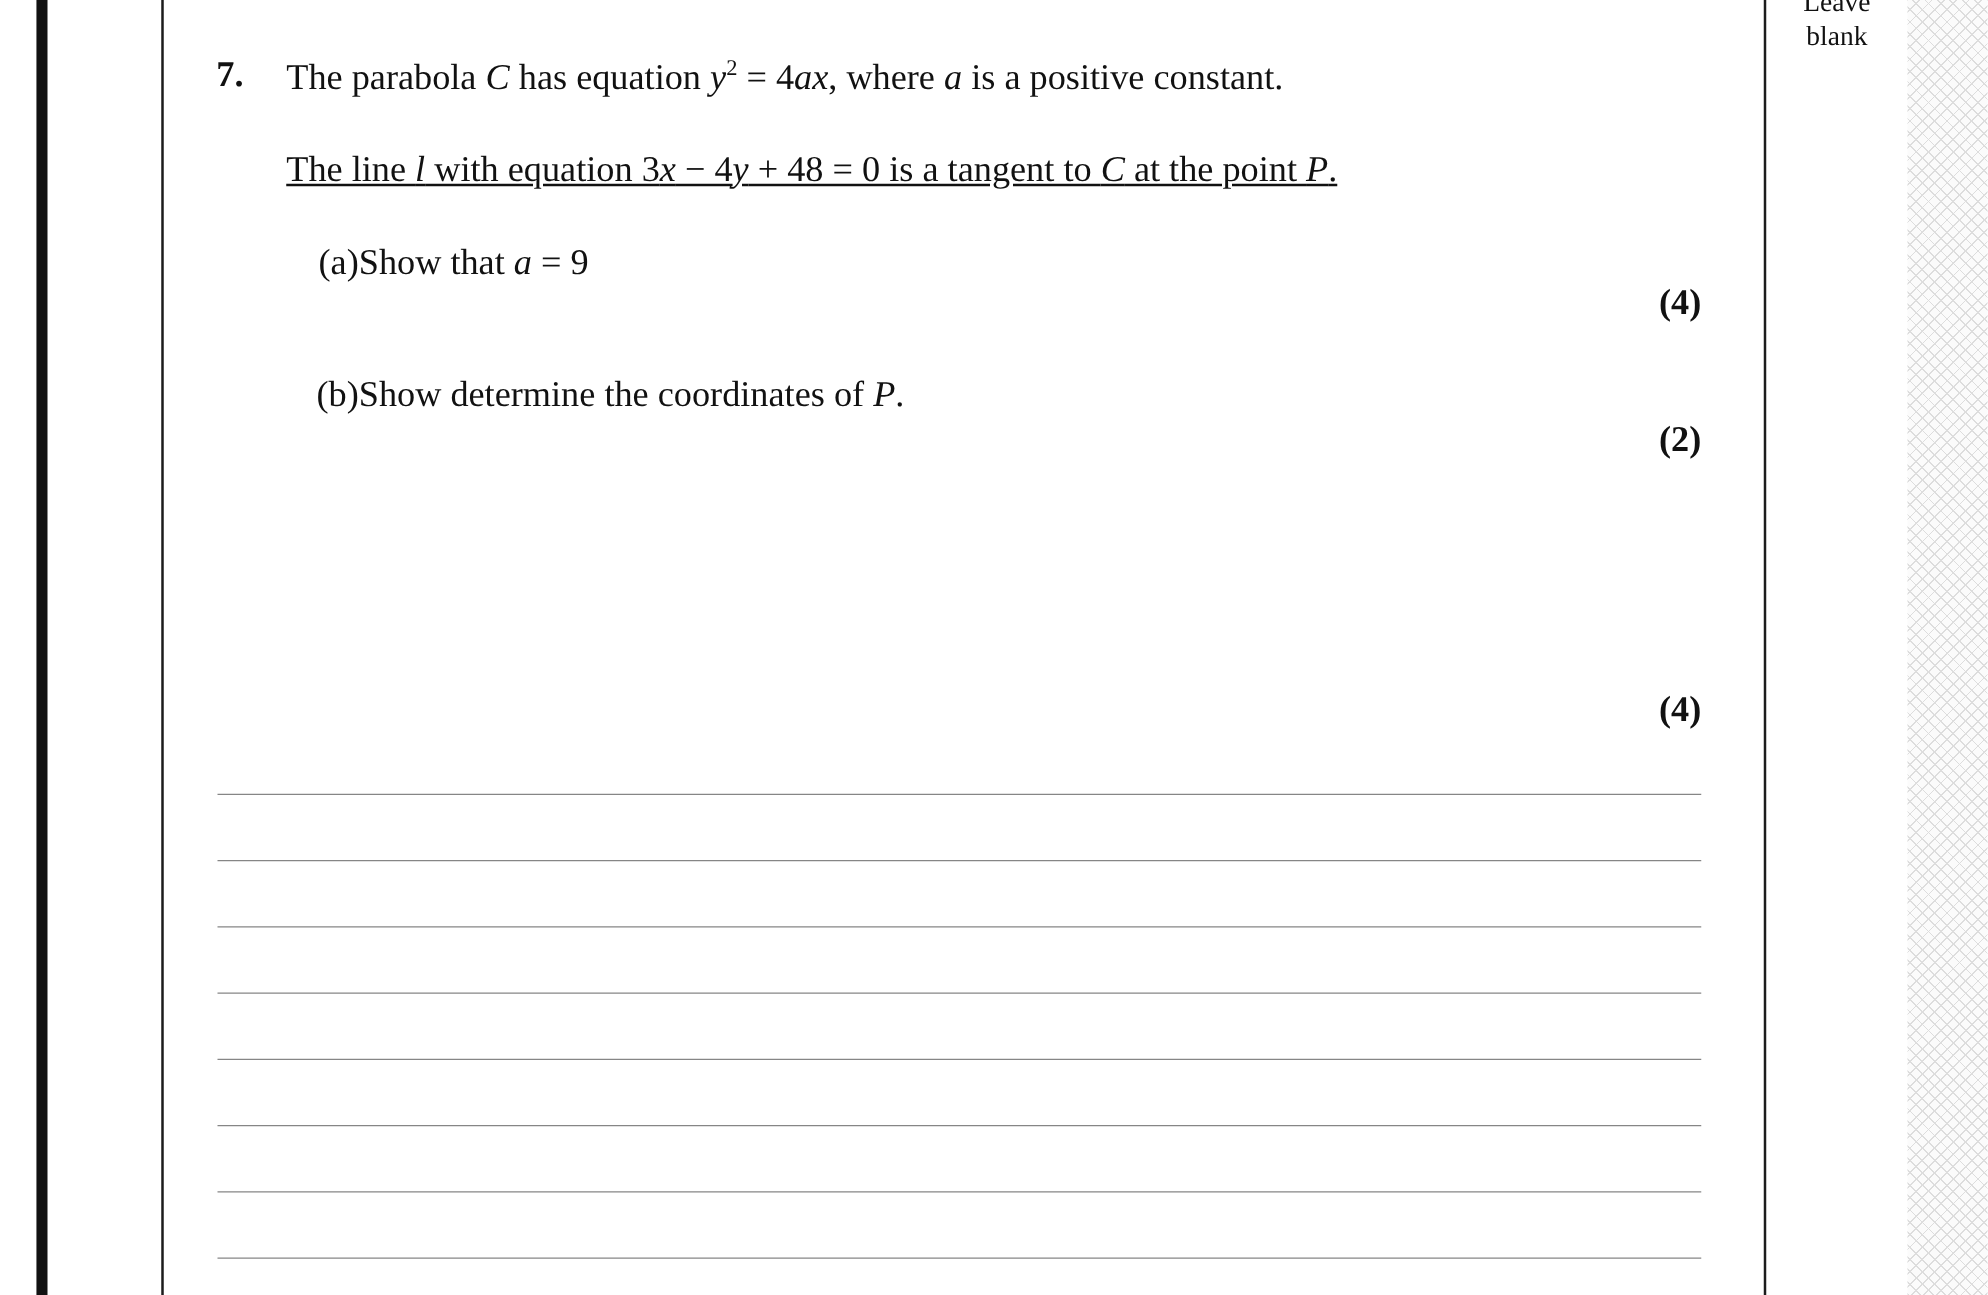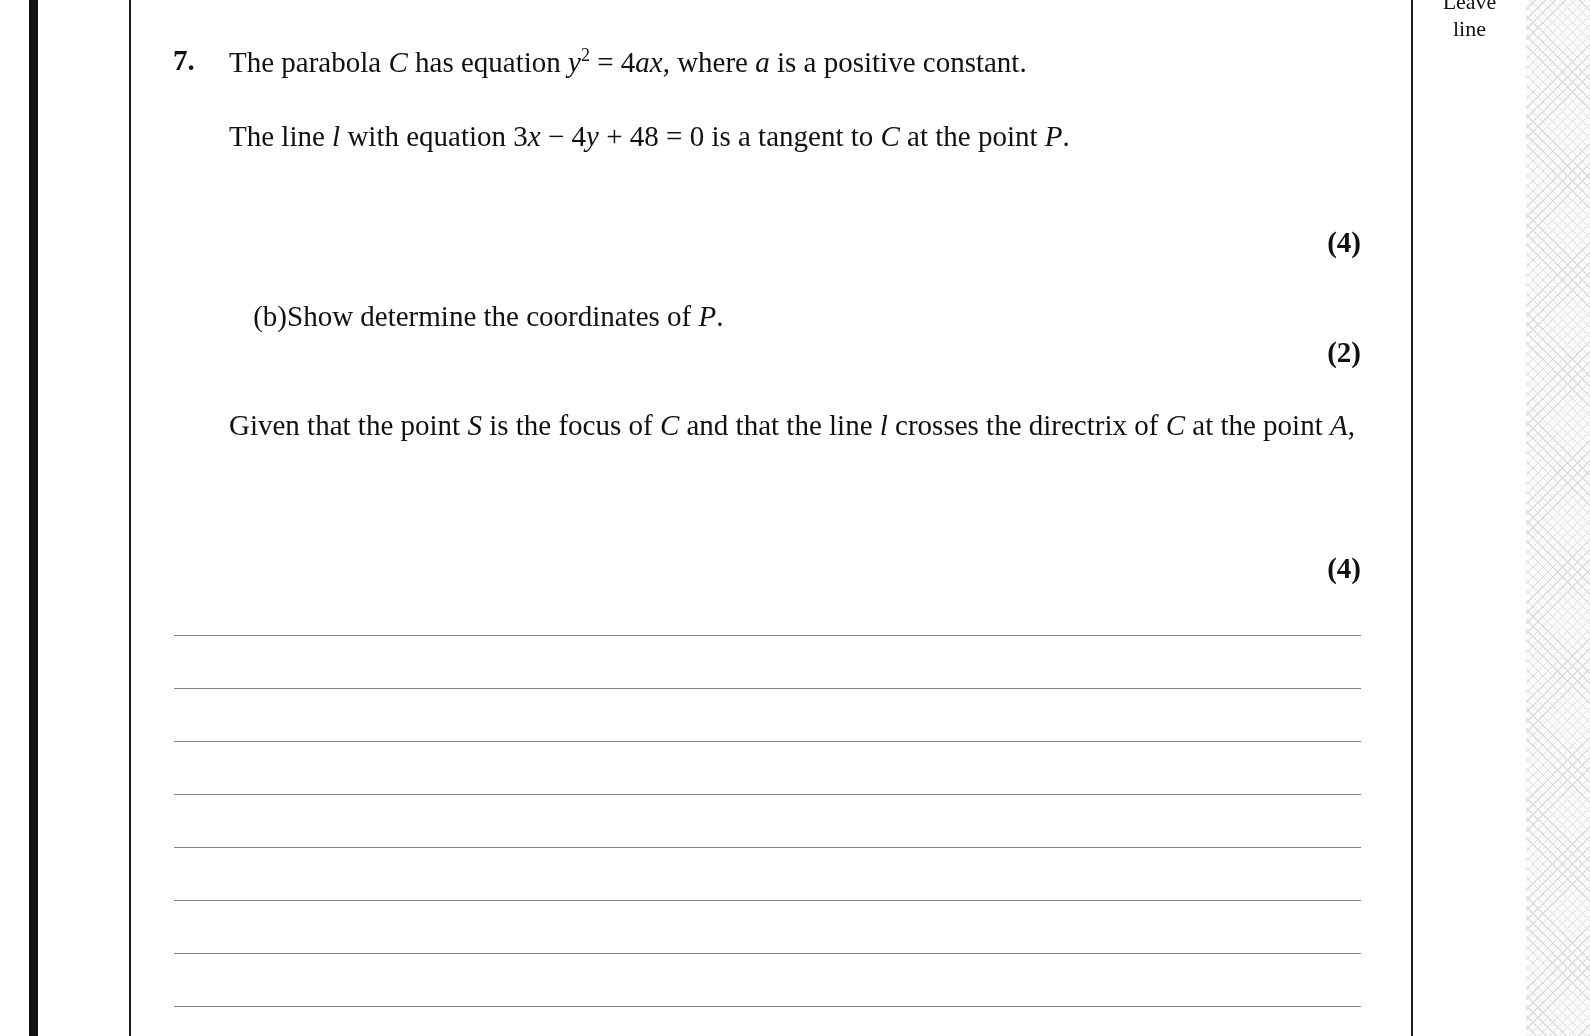--- a/index.html
+++ b/index.html
@@ -62,21 +62,21 @@
   }
   .textline {
     position: absolute;
     left: 200px;
     font-size: 29px;
     line-height: 36px;
     white-space: nowrap;
     text-align: right;
   }
   .pos-intro { top: 44px; }
-  .pos-line2 { top: 118px; }
+  .pos-line2 { top: 118px; text-decoration: underline; }
   .pos-a { top: 192px; }
   .pos-b { top: 298px; }
   .pos-c { top: 518px; }
   .para {
     position: absolute;
     left: 200px; top: 406px;
     width: 1140px;
     font-size: 29px;
     line-height: 39px;
     white-space: normal;
@@ -117,42 +117,44 @@
 <body>
 
 <div class="page">
 
   <div class="left-strip"></div>
   <div class="left-rule"></div>
   <div class="right-rule"></div>
 
   <div class="leave-blank">
     <div>Leave</div>
-    <div>line</div>
+    <div>blank</div>
   </div>
 
   <div class="hatch">
     
     
   </div>
 
   <div class="qnum">7.</div>
 
   <div class="textline pos-intro"><span>The parabola </span><span class="it">C</span><span> has equation </span><span class="it">y</span><span class="sup">2</span><span> = 4</span><span class="it">ax</span><span>, where </span><span class="it">a</span><span> is a positive constant.</span></div>
 
   <div class="textline pos-line2"><span>The line </span><span class="it">l</span><span> with equation 3</span><span class="it">x</span><span> − 4</span><span class="it">y</span><span> + 48 = 0 is a tangent to </span><span class="it">C</span><span> at the point </span><span class="it">P</span><span>.</span></div>
 
+  <div class="textline pos-a">
+    <span class="plabel">(a)</span><span><span>Show that </span><span class="it">a</span><span> = 9</span></span>
+  </div>
   <div class="marks pos-marks-a">(4)</div>
 
   <div class="textline pos-b">
     <span class="plabel">(b)</span><span><span>Show determine the coordinates of </span><span class="it">P</span><span>.</span></span>
   </div>
   <div class="marks pos-marks-b">(2)</div>
 
-  <div class="para"><span>Given that the point </span><span class="it">S</span><span> is the focus of </span><span class="it">C</span><span> and that the line </span><span class="it">l</span><span> crosses the directrix of </span><span class="it">C</span><span> at the point </span><span class="it">A</span><span>,</span></div>
 
   <div class="marks pos-marks-c">(4)</div>
 
   <div class="answers">
       <div class="ans-line"></div>
       <div class="ans-line"></div>
       <div class="ans-line"></div>
       <div class="ans-line"></div>
       <div class="ans-line"></div>
       <div class="ans-line"></div>

